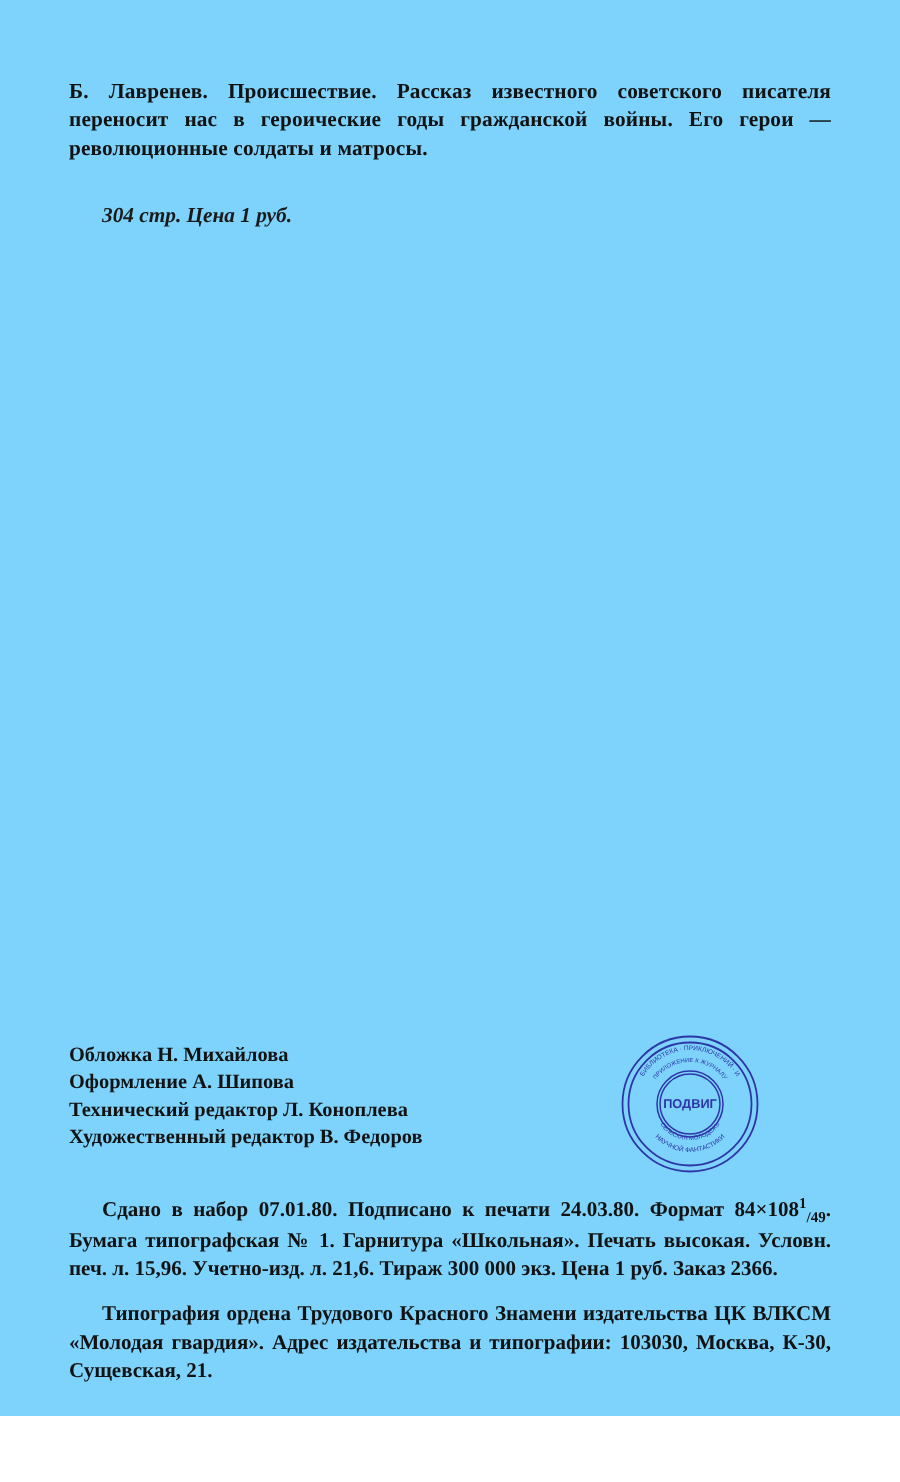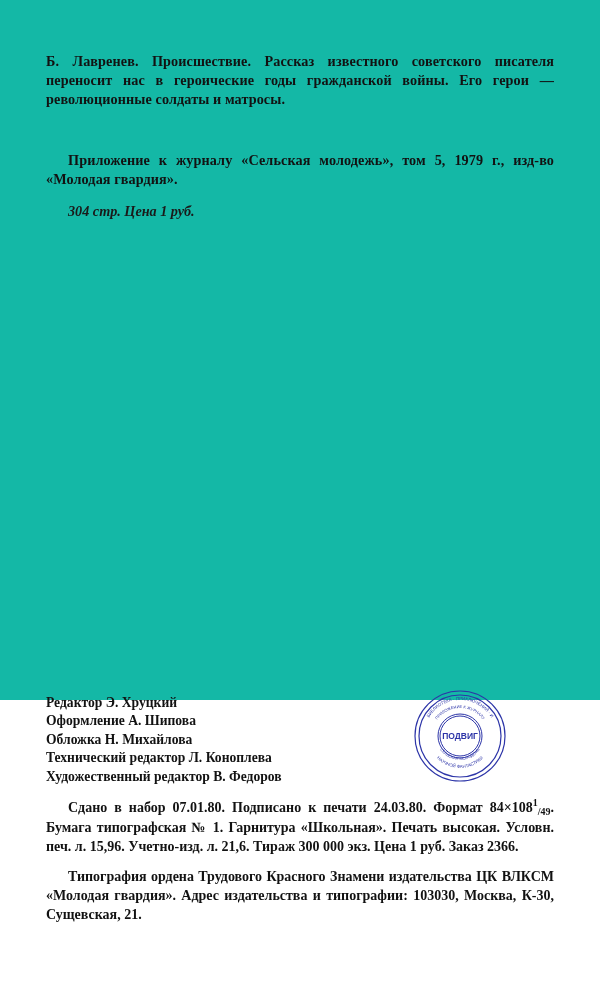--- a/index.html
+++ b/index.html
@@ -12,22 +12,22 @@
     height: 988px;
     position: relative;
     font-family: "Liberation Serif", serif;
     color: #1a1a1a;
     overflow: hidden;
   }
   .page {
     position: absolute;
     left: 0; top: 0;
     width: 600px;
-    height: 700px;
-    background: #14b8a6;
+    height: 944px;
+    background: #7dd3fc;
   }
   .content {
     position: absolute;
     left: 46px;
     top: 52px;
     width: 508px;
   }
   .para {
     font-size: 14.2px;
     line-height: 1.33;
@@ -121,29 +121,27 @@
 
   <div class="content">
 
     <p class="para"><span class="author">Б. Лавренев.</span><span> Происшествие. Рассказ известного советского писателя переносит нас в героические годы гражданской войны. Его герои — революционные солдаты и матросы.</span></p>
 
     <div class="gap"></div>
 
 
     <div class="gap"></div>
 
-    <p class="para indent block-annot">Приложение к журналу «Сельская молодежь», том 5, 1979 г., изд-во «Молодая гвардия».</p>
 
     <p class="small-line">304 стр. Цена 1 руб.</p>
   </div>
 
   <div class="credits">
-    <div>Редактор Э. Хруцкий</div>
+    <div>Обложка Н. Михайлова</div>
     <div>Оформление А. Шипова</div>
-    <div>Обложка Н. Михайлова</div>
     <div>Технический редактор Л. Коноплева</div>
     <div>Художественный редактор В. Федоров</div>
   </div>
 
   <div class="stamp">
     <svg width="96" height="96" viewBox="0 0 96 96" xmlns="http://www.w3.org/2000/svg">
       <defs>
         <path id="outerTop" d="M 12,48 A 36,36 0 0 1 84,48"></path>
         <path id="outerBottom" d="M 16,48 A 32,32 0 0 0 80,48"></path>
         <path id="innerTop" d="M 20,48 A 28,28 0 0 1 76,48"></path>

